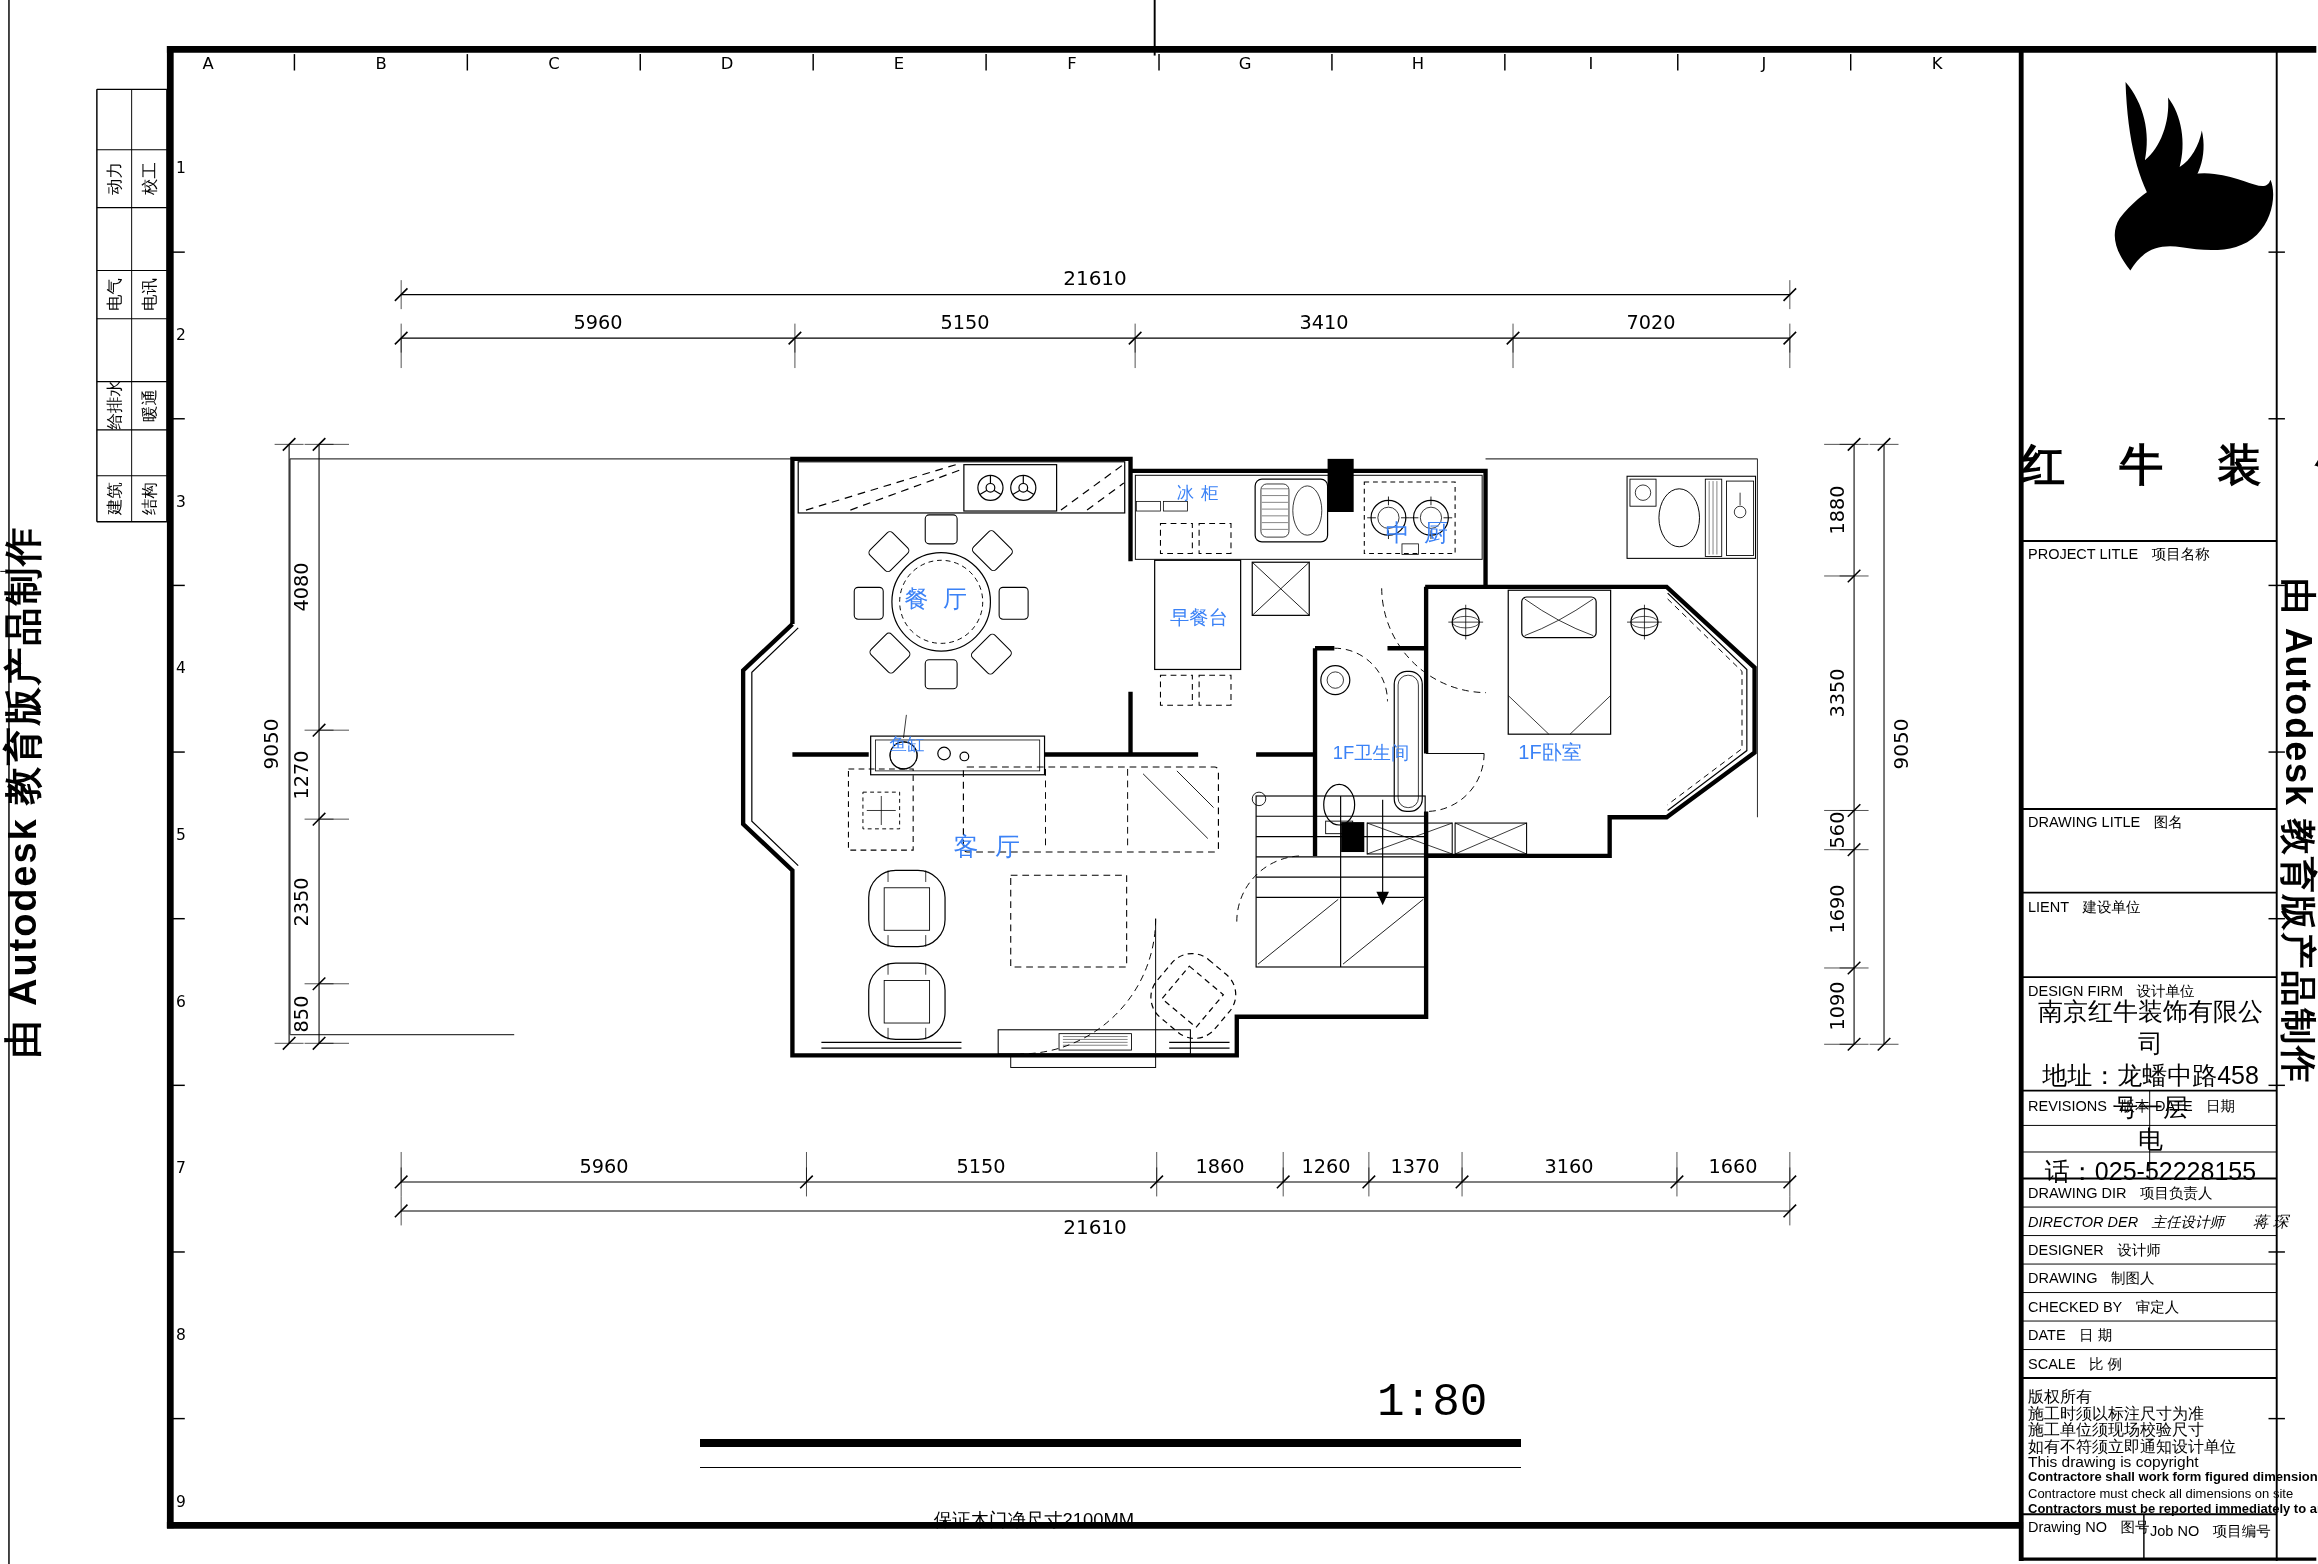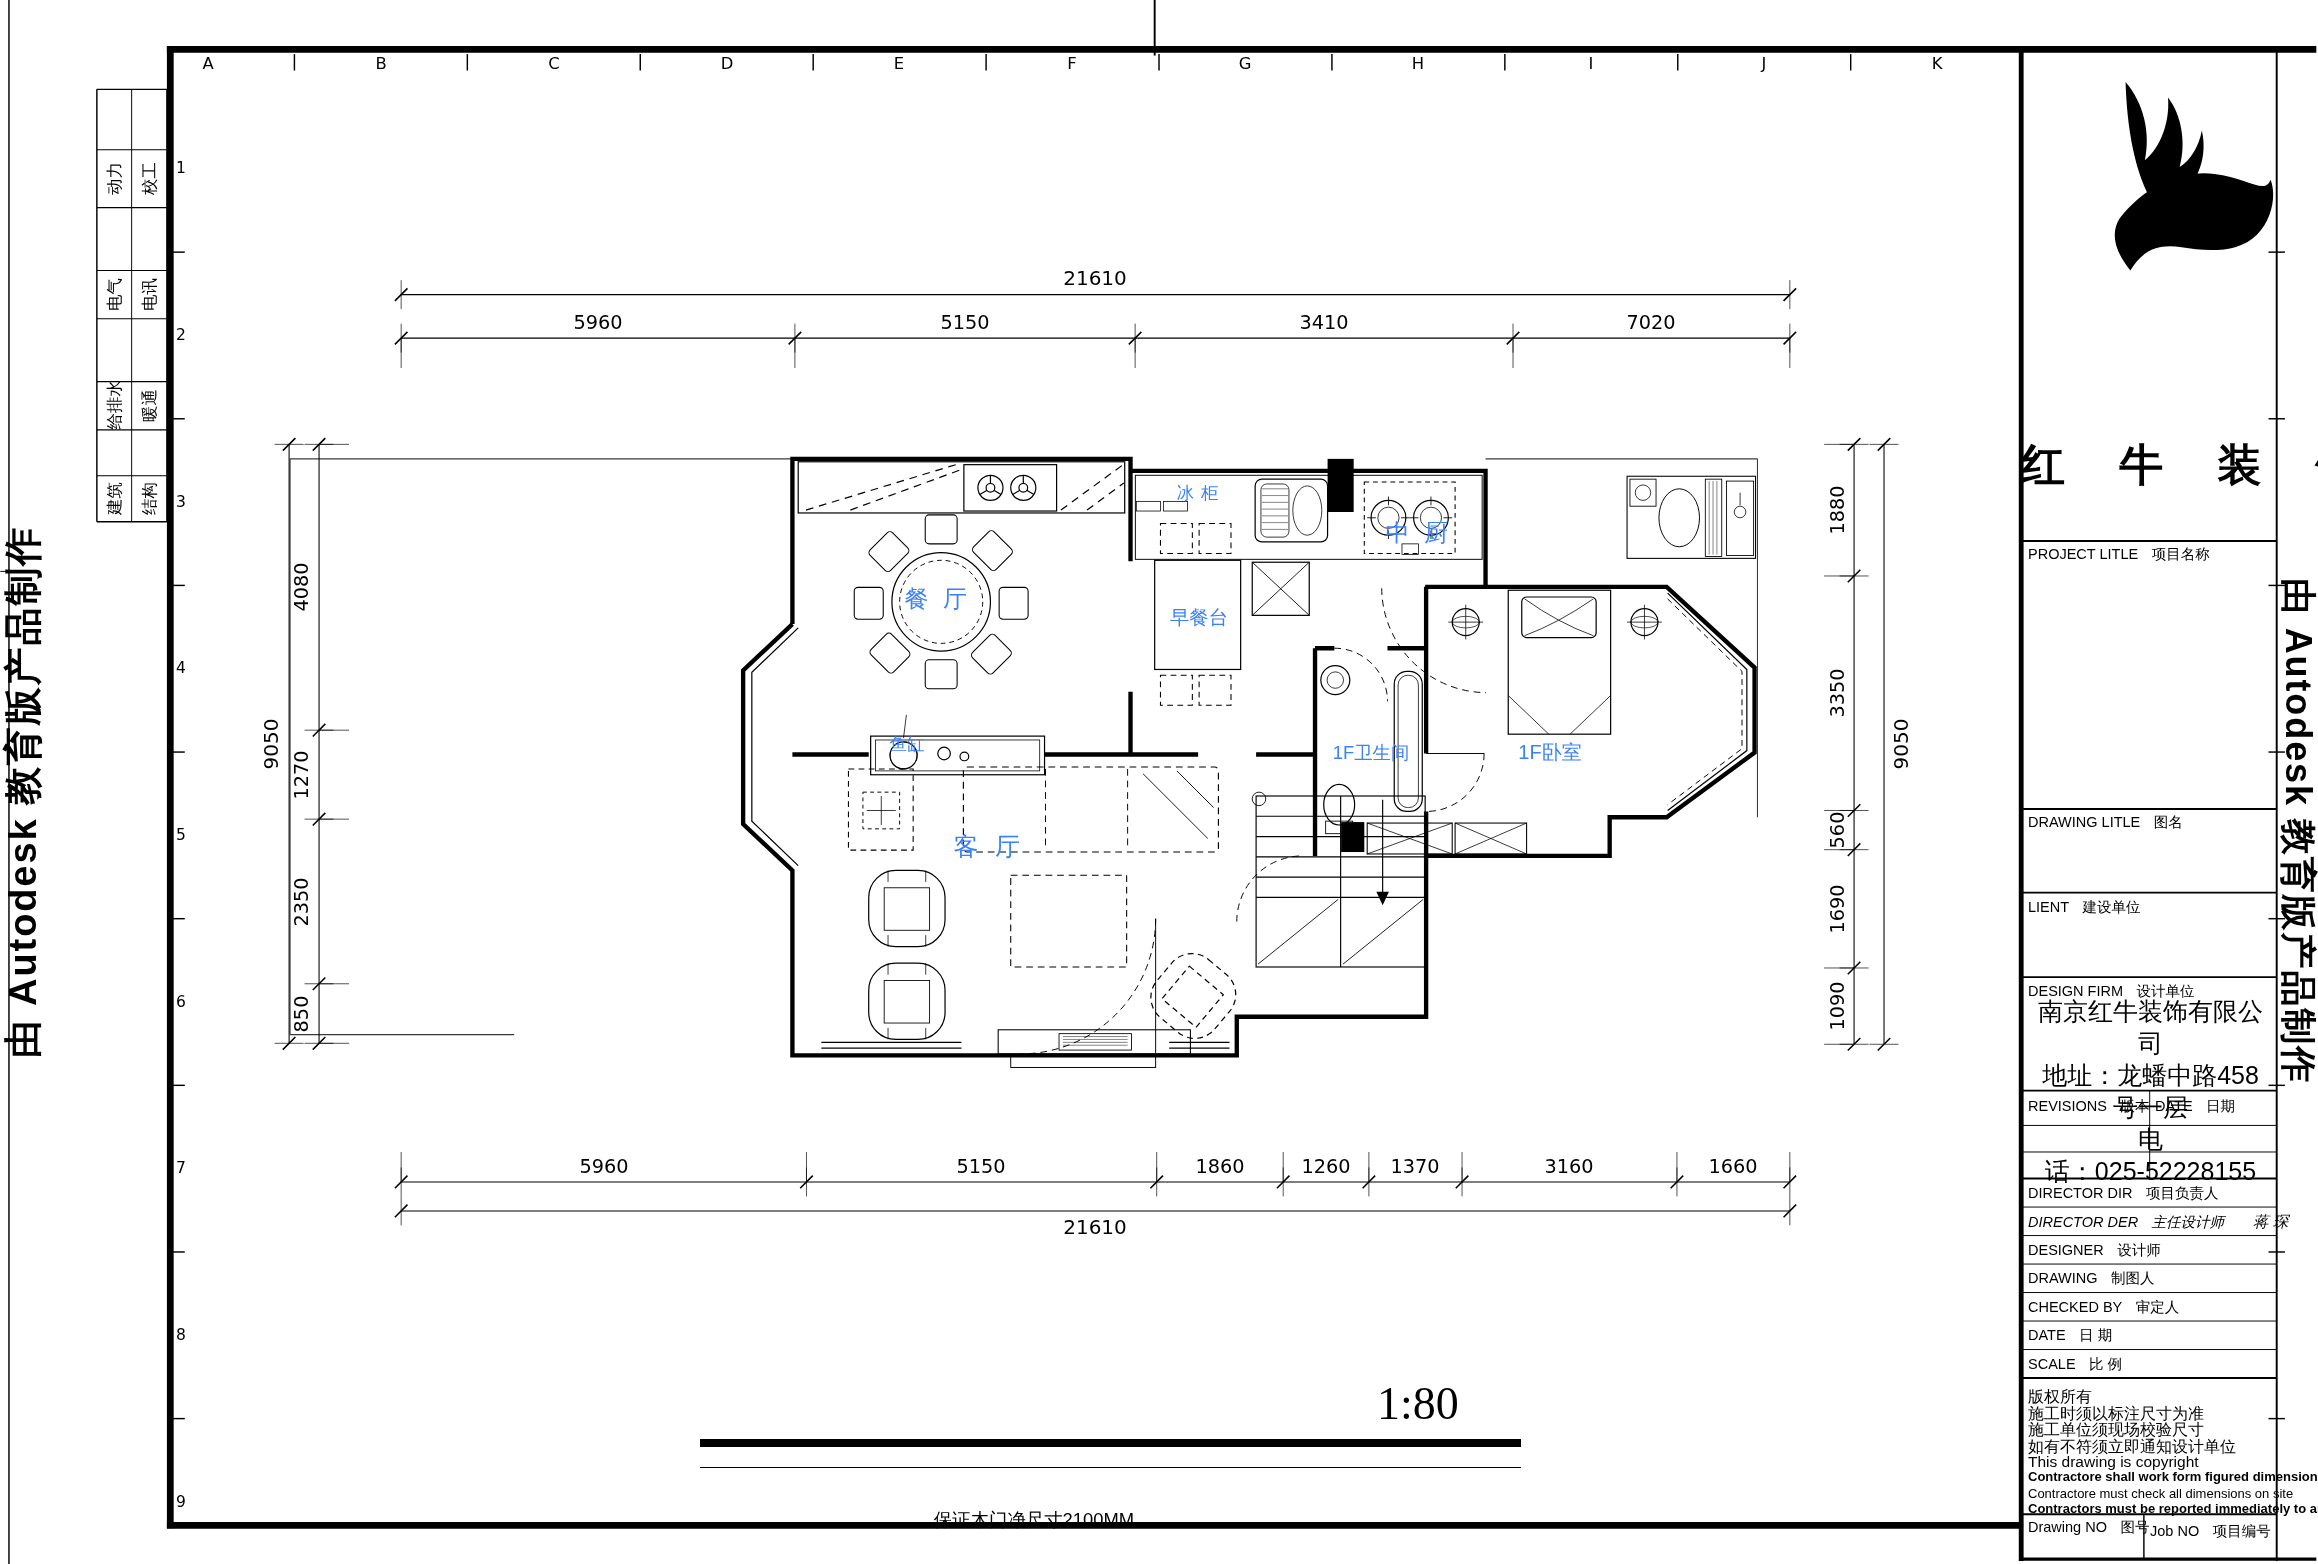--- a/index.html
+++ b/index.html
@@ -13,21 +13,21 @@
   .gletter{position:absolute;font-size:16.4px;transform:translate(-50%,0);font-family:"DejaVu Sans",sans-serif}
   .gnum{position:absolute;font-size:15.5px;font-family:"DejaVu Sans",sans-serif}
   .sblbl{position:absolute;font-size:16.4px;white-space:nowrap;text-align:center}
   .wm{position:absolute;font-size:38px;font-weight:bold;white-space:nowrap;text-align:center;letter-spacing:1.9px}
   .tbrow{position:absolute;white-space:nowrap}
   .tben{font-size:14.5px}
   .tbzh{font-size:14.5px;margin-left:13.5px}
   .tbval{font-size:15.5px;margin-left:29px}
   .cline{position:absolute;white-space:nowrap}
   #bigtitle{position:absolute;font-size:59px;font-weight:bold;letter-spacing:4.8px;white-space:nowrap}
-  #scaletxt{position:absolute;font-size:46px;font-family:Liberation Serif, serif;white-space:nowrap}
+  #scaletxt{position:absolute;font-size:46px;font-family:Liberation Mono, monospace;white-space:nowrap}
   #notetxt{position:absolute;font-size:18.4px;white-space:nowrap;transform:translate(-50%,0)}
   #brand{position:absolute;font-size:44px;font-weight:bold;letter-spacing:21px;text-align:center;white-space:nowrap}
   #companyinfo{position:absolute;text-align:center;font-size:25px;line-height:32px}
 </style>
 </head>
 <body>
 
 <div id="sheet">
 
   <svg width="2319" height="1564" viewBox="0 0 4800 3238">
@@ -389,21 +389,21 @@
         <div>电</div>
         <div>话：025-52228155</div>
       </div>
     <div id="tbrows">
         <div class="tbrow" style="left: 2028px; top: 545px;"><span class="tben">PROJECT LITLE</span><span class="tbzh">项目名称</span></div>
         <div class="tbrow" style="left: 2028px; top: 813px;"><span class="tben">DRAWING LITLE</span><span class="tbzh">图名</span></div>
         <div class="tbrow" style="left: 2028px; top: 898px;"><span class="tben">LIENT</span><span class="tbzh">建设单位</span></div>
         <div class="tbrow" style="left: 2028px; top: 982px;"><span class="tben">DESIGN FIRM</span><span class="tbzh">设计单位</span></div>
         <div class="tbrow" style="left: 2028px; top: 1097px;"><span class="tben">REVISIONS</span><span class="tbzh">版本</span></div>
         <div class="tbrow" style="left: 2155px; top: 1097px;"><span class="tben">DATE</span><span class="tbzh">日期</span></div>
-        <div class="tbrow" style="left: 2028px; top: 1184px;"><span class="tben">DIRECTOR DIR</span><span class="tbzh">项目负责人</span></div>
+        <div class="tbrow" style="left: 2028px; top: 1184px;"><span class="tben">DRAWING DIR</span><span class="tbzh">项目负责人</span></div>
         <div class="tbrow" style="left: 2028px; top: 1212px; font-style: italic;"><span class="tben">DIRECTOR DER</span><span class="tbzh">主任设计师</span><span class="tbval">蒋 琛</span></div>
         <div class="tbrow" style="left: 2028px; top: 1241px;"><span class="tben">DESIGNER</span><span class="tbzh">设计师</span></div>
         <div class="tbrow" style="left: 2028px; top: 1269px;"><span class="tben">DRAWING</span><span class="tbzh">制图人</span></div>
         <div class="tbrow" style="left: 2028px; top: 1298px;"><span class="tben">CHECKED BY</span><span class="tbzh">审定人</span></div>
         <div class="tbrow" style="left: 2028px; top: 1326px;"><span class="tben">DATE</span><span class="tbzh">日 期</span></div>
         <div class="tbrow" style="left: 2028px; top: 1355px;"><span class="tben">SCALE</span><span class="tbzh">比 例</span></div>
         <div class="tbrow" style="left: 2028px; top: 1518px;"><span class="tben">Drawing NO</span><span class="tbzh">图号</span></div>
         <div class="tbrow" style="left: 2150px; top: 1522px;"><span class="tben">Job NO</span><span class="tbzh">项目编号</span></div>
       </div>
     <div id="copyrightblk">

